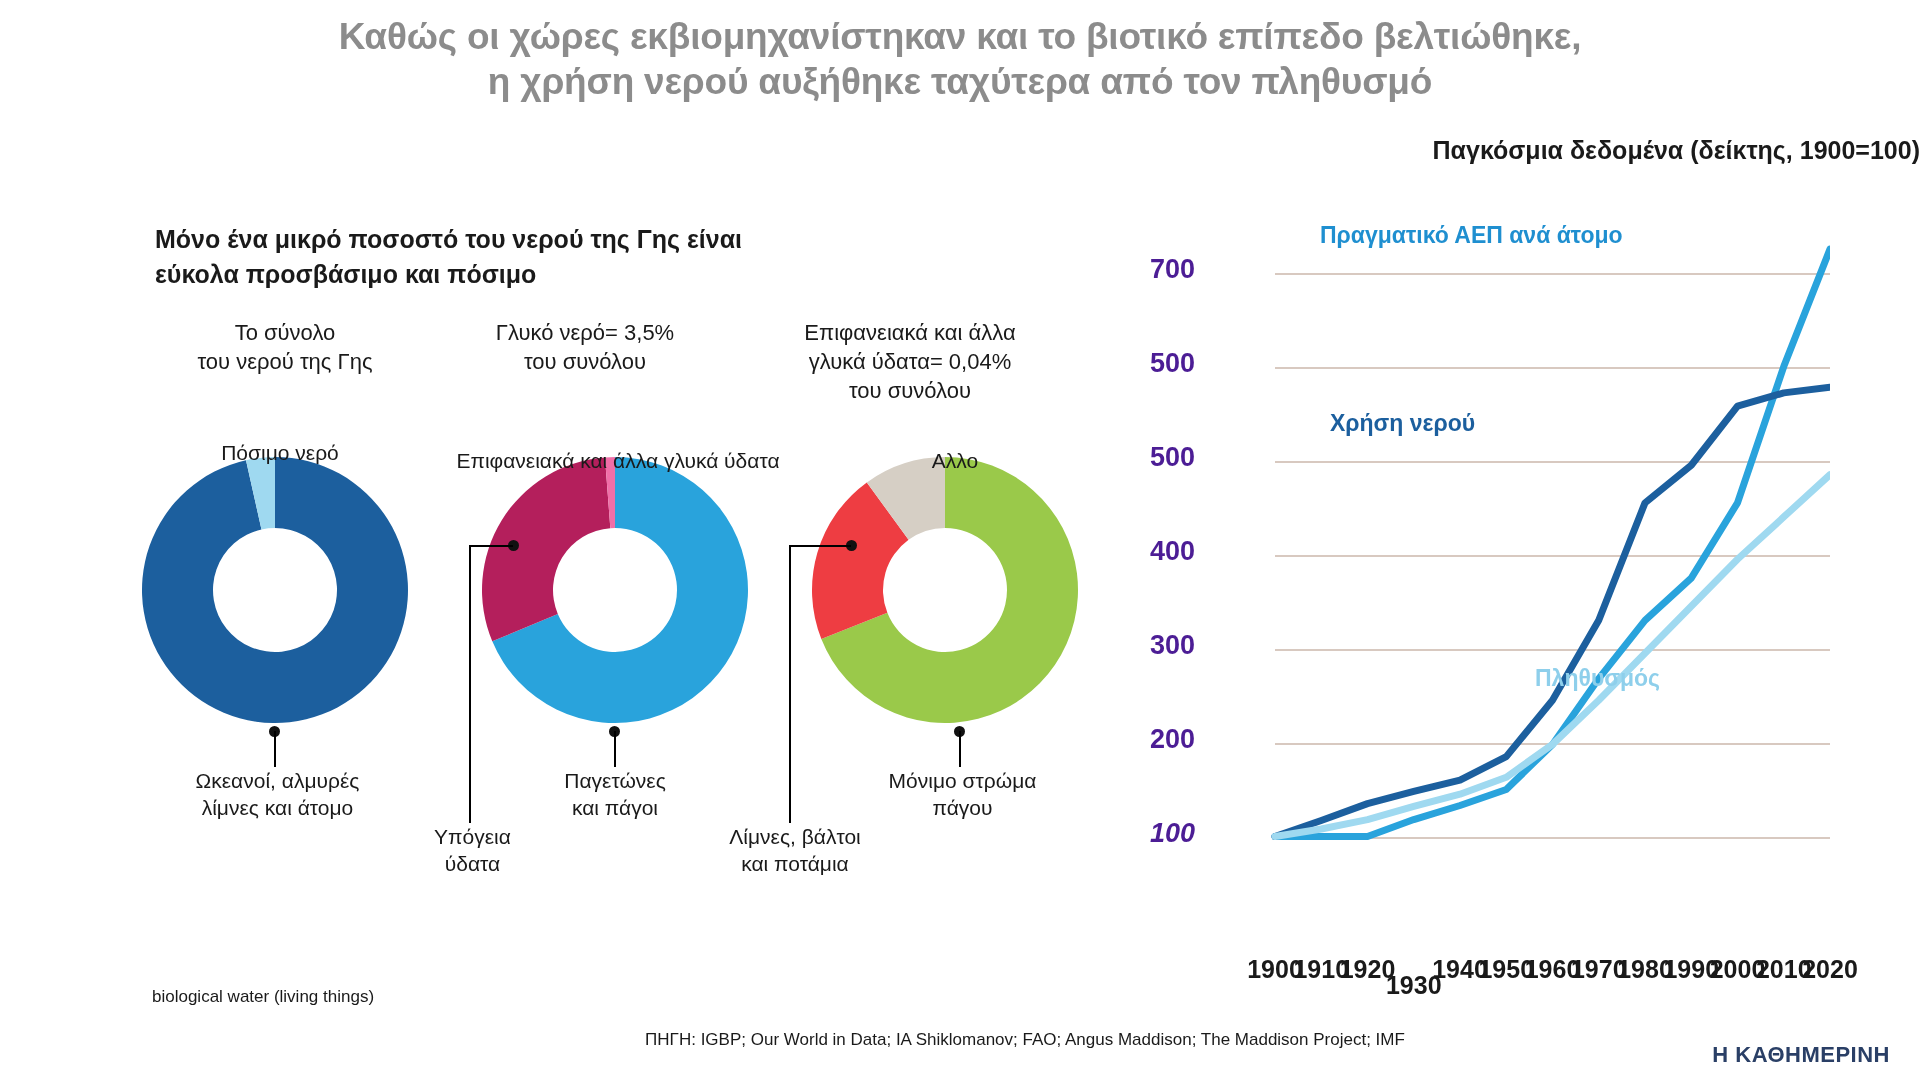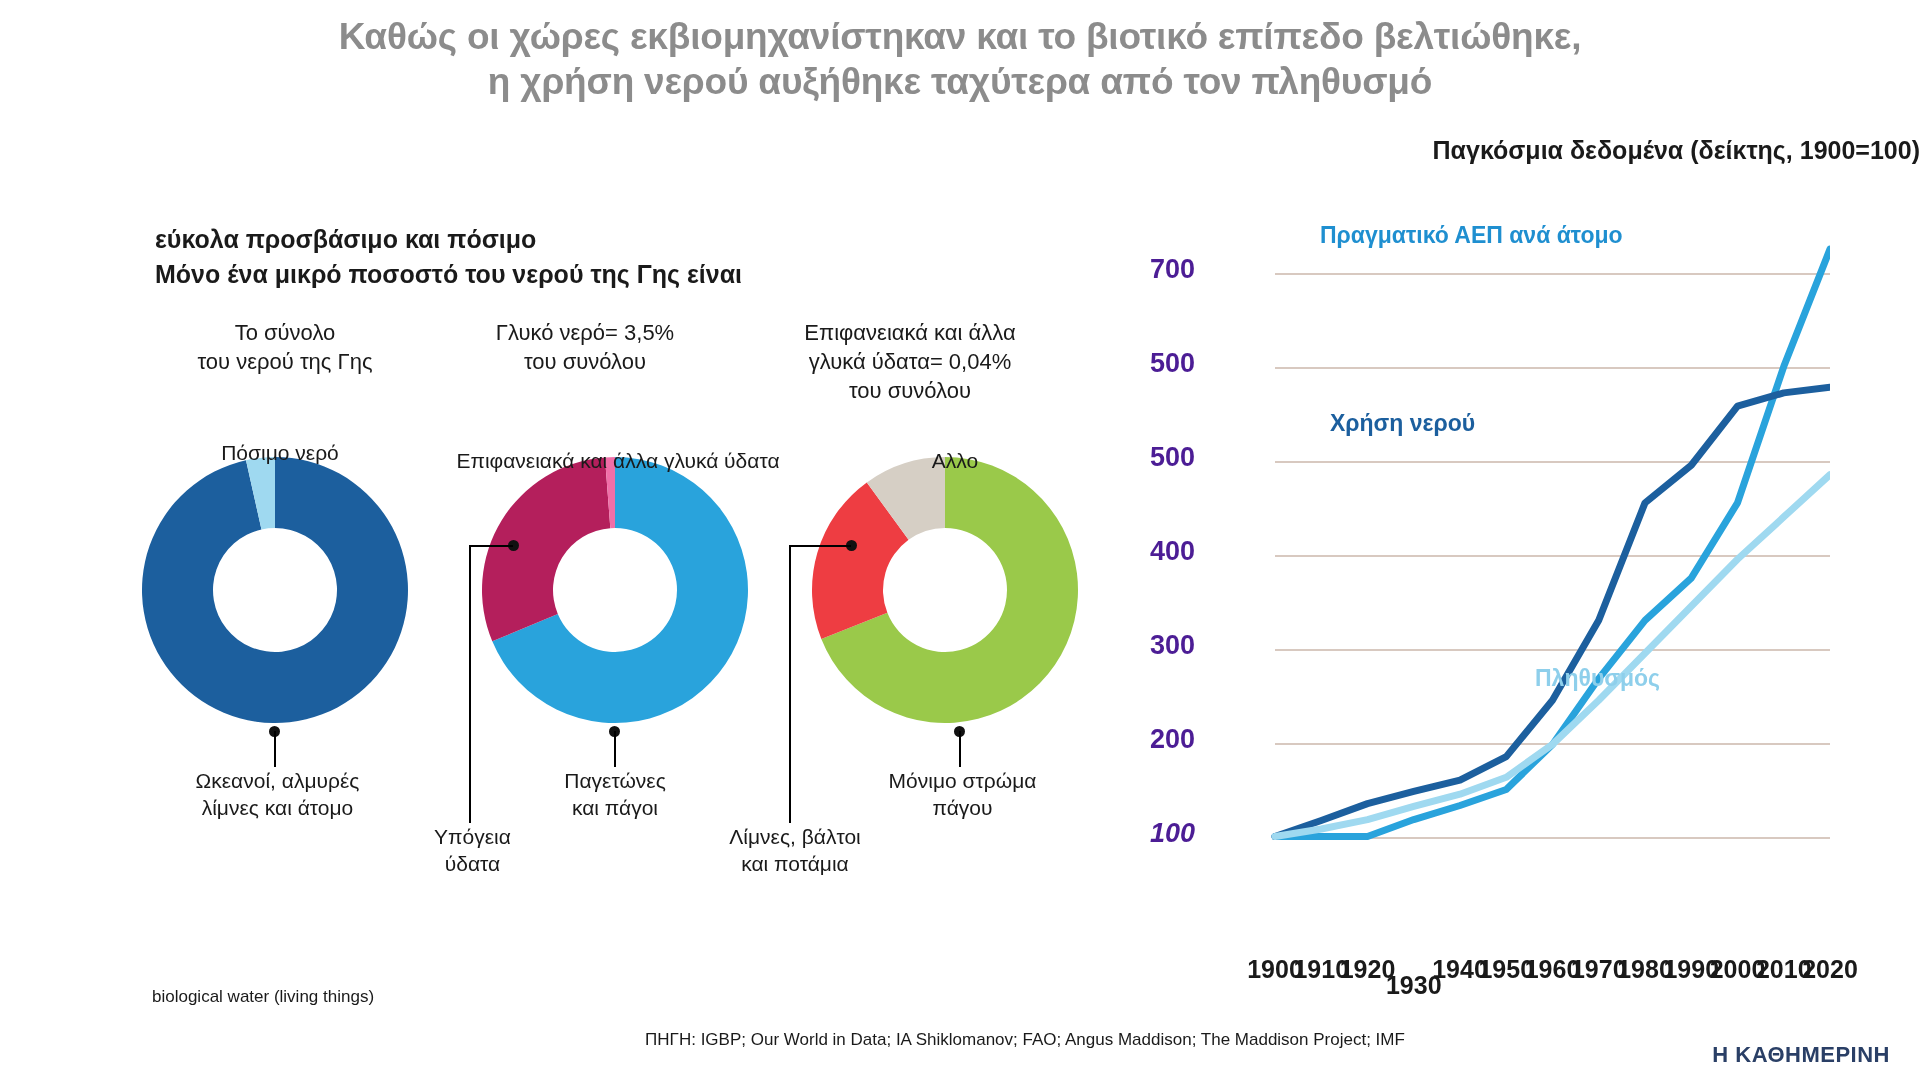--- a/index.html
+++ b/index.html
@@ -75,22 +75,22 @@
 
 <div class="wrap">
 
   <div class="title">
     <div>Καθώς οι χώρες εκβιομηχανίστηκαν και το βιοτικό επίπεδο βελτιώθηκε,</div>
     <div>η χρήση νερού αυξήθηκε ταχύτερα από τον πληθυσμό</div>
   </div>
   <div class="subtitle">Παγκόσμια δεδομένα (δείκτης, 1900=100)</div>
 
   <div class="left-head">
+    <div>Μόνο ένα μικρό ποσοστό του νερού της Γης είναι</div>
     <div>εύκολα προσβάσιμο και πόσιμο</div>
-    <div>Μόνο ένα μικρό ποσοστό του νερού της Γης είναι</div>
   </div>
 
   <div class="donut-title" id="dt0">
     <div>Το σύνολο</div>
     <div>του νερού της Γης</div>
   </div>
   <div class="donut-title" id="dt1">
     <div>Γλυκό νερό= 3,5%</div>
     <div>του συνόλου</div>
   </div>

